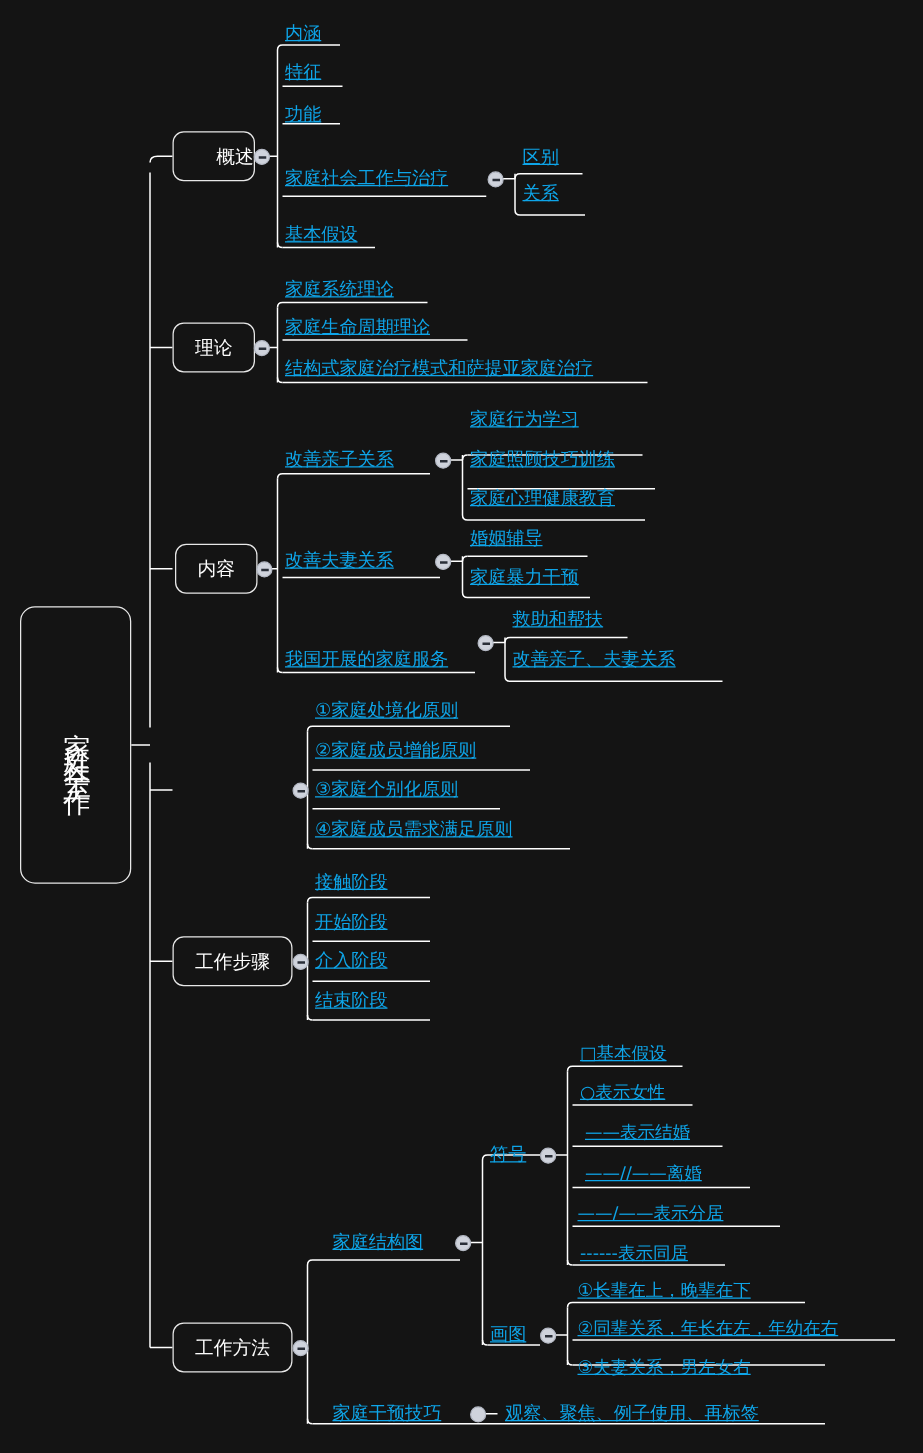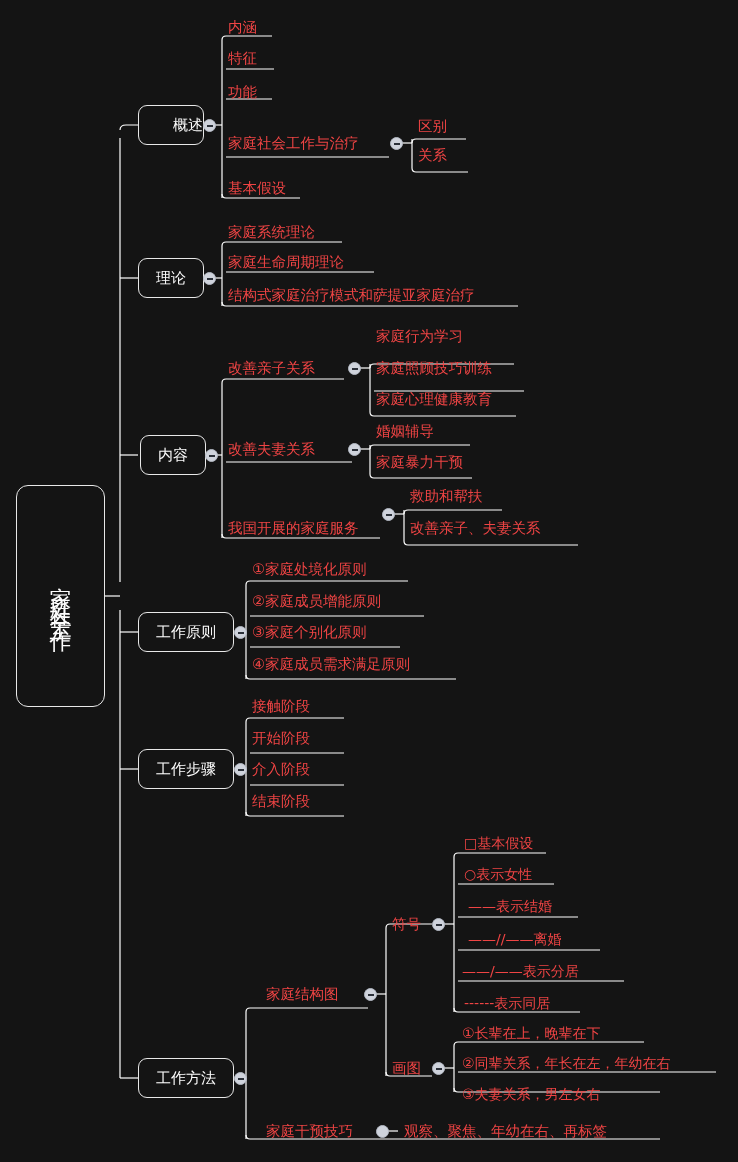--- a/index.html
+++ b/index.html
@@ -63,23 +63,24 @@
     background:#141414;
     font-size:15px;
     color:#fdfdfd;
     white-space:nowrap;
     height:40px;
   }
   
   .tnode{
     position:absolute;
     white-space:nowrap;
-    color:#ef4444;
+    color:#0ea5e9;
     line-height:1;
     font-size:14.5px;
+    text-decoration:underline;
   }
   .tnode.sm{font-size:14px;}
   
   .toggle{
     position:absolute;
     width:13px;height:13px;
     border-radius:50%;
     background:#cfd3dc;
     border:1px solid #b4b9c4;
     box-sizing:border-box;
@@ -246,23 +247,20 @@
   <div class="tnode" style="left:228px;top:442px;">改善夫妻关系</div>
   <div class="toggle" style="left:348px;top:443px;"></div>
   <div class="tnode" style="left:376px;top:424px;">婚姻辅导</div>
   <div class="tnode" style="left:376px;top:455px;">家庭暴力干预</div>
 
   <div class="tnode" style="left:228px;top:521px;">我国开展的家庭服务</div>
   <div class="toggle" style="left:382px;top:508px;"></div>
   <div class="tnode" style="left:410px;top:489px;">救助和帮扶</div>
   <div class="tnode" style="left:410px;top:521px;">改善亲子、夫妻关系</div>
 
-  <div class="l1-node" style="left:138px;top:612px;width:96px;">
-    <span>工作原则</span>
-  </div>
   <div class="toggle" style="left:234px;top:626px;"></div>
 
   <div class="tnode" style="left:252px;top:562px;">①家庭处境化原则</div>
   <div class="tnode" style="left:252px;top:594px;">②家庭成员增能原则</div>
   <div class="tnode" style="left:252px;top:625px;">③家庭个别化原则</div>
   <div class="tnode" style="left:252px;top:657px;">④家庭成员需求满足原则</div>
 
   <div class="l1-node" style="left:138px;top:749px;width:96px;font-family:Liberation Mono, monospace;">
     <span>工作步骤</span>
   </div>
@@ -291,15 +289,15 @@
   <div class="tnode sm" style="left:464px;top:996px;">------表示同居</div>
 
   <div class="tnode" style="left:392px;top:1061px;">画图</div>
   <div class="toggle" style="left:432px;top:1062px;"></div>
   <div class="tnode sm" style="left:462px;top:1026px;">①长辈在上，晚辈在下</div>
   <div class="tnode sm" style="left:462px;top:1056px;">②同辈关系，年长在左，年幼在右</div>
   <div class="tnode sm" style="left:462px;top:1087px;">③夫妻关系，男左女右</div>
 
   <div class="tnode" style="left:266px;top:1124px;">家庭干预技巧</div>
   <div class="toggle plain" style="left:376px;top:1125px;"></div>
-  <div class="tnode" style="left:404px;top:1124px;">观察、聚焦、年幼在右、再标签</div>
+  <div class="tnode" style="left:404px;top:1124px;">观察、聚焦、例子使用、再标签</div>
 
 </div>
 
 </body></html>

